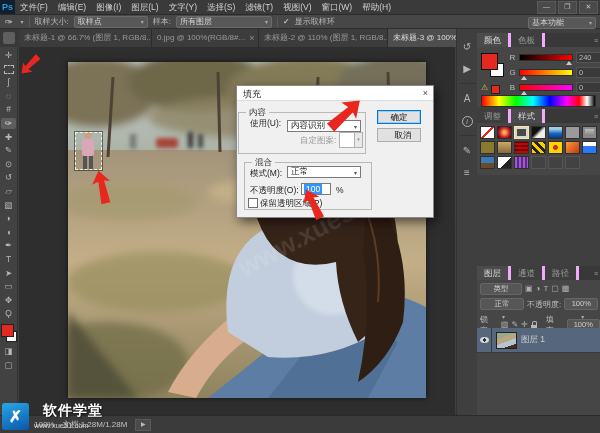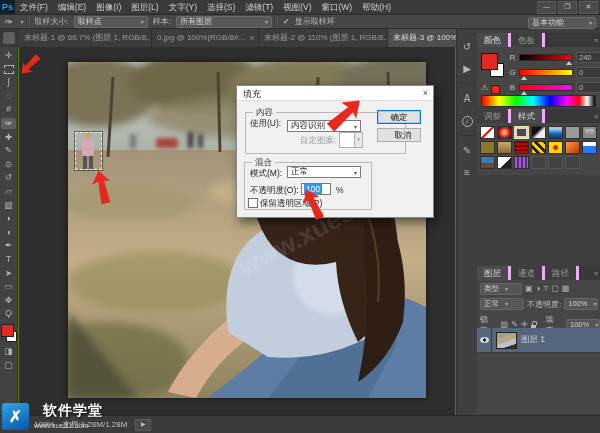--- a/index.html
+++ b/index.html
@@ -1,16 +1,16 @@
 <!DOCTYPE html>
 <html><head>
 <meta charset="utf-8">
 <style>
   html,body{margin:0;padding:0;background:#222;}
-  .app{position:relative;width:600px;height:433px;overflow:hidden;background:#4d7c0f;
+  .app{position:relative;width:600px;height:433px;overflow:hidden;background:#404040;
        font-family:"Liberation Sans",sans-serif;color:#c8c8c8;font-size:9px;
        -webkit-font-smoothing:antialiased;}
   .abs{position:absolute;}
   
   .menubar{left:0;top:0;width:600px;height:14px;background:#3a3a3a;border-bottom:1px solid #2b2b2b;
            display:flex;align-items:center;gap:0;}
   .pslogo{width:15px;height:14px;background:#10202e;color:#2f9bd8;font-weight:bold;font-size:9px;
           display:flex;align-items:center;justify-content:center;}
   .menuitem{padding:0 5px;font-size:8.5px;color:#d0d0d0;line-height:14px;white-space:nowrap;}
   .winctl{position:absolute;right:2px;top:1px;display:flex;gap:2px;}
@@ -105,21 +105,21 @@
   .s11{background:radial-gradient(circle,#d22 25%,#ffd400 30%);}
   .s12{background:linear-gradient(135deg,#ff9a3a,#c03a10);}
   .s13{background:linear-gradient(180deg,#fff 35%,#2979ff 35%);}
   .s14{background:linear-gradient(180deg,#3a7ab8 50%,#6a4a2a 50%);}
   .s15{background:linear-gradient(135deg,#fff 55%,#222 55%);}
   .s16{background:repeating-linear-gradient(90deg,#a05ad0 0 2px,#5a2a80 2px 4px);}
   .sempty{background:#424242;border-color:#565656;}
   
   .lrow{position:absolute;display:flex;align-items:center;gap:3px;font-size:8px;color:#bdbdbd;}
   .lddl{background:#565656;border:1px solid #666;border-radius:2px;height:10px;line-height:10px;font-size:7.5px;
-        color:#d0d0d0;padding:0 3px;display:flex;align-items:center;gap:3px;}
+        color:#d0d0d0;padding:0 3px;display:flex;align-items:center;gap:3px;flex-direction:column;}
   .lockic{font-size:8px;color:#b0b0b0;line-height:10px;}
   .lockpad{position:relative;display:inline-block;width:6px;height:5px;background:#b8b8b8;margin-top:4px;}
   .lockpad:before{content:"";position:absolute;left:1px;top:-4px;width:3px;height:3px;border:1px solid #b8b8b8;border-bottom:none;border-radius:2px 2px 0 0;}
   .layeritem{position:absolute;left:0;width:123px;height:24px;display:flex;align-items:center;gap:4px;
              border-bottom:1px solid #3a3a3a;font-size:8.5px;color:#cfcfcf;background:#464646;}
   .layeritem.sel{background:#56677d;}
   .eyebox{width:14px;height:24px;border-right:1px solid #3a3a3a;display:flex;align-items:center;justify-content:center;}
   .eye{width:9px;height:6px;border-radius:50%;background:radial-gradient(circle at 50% 50%,#2a2a2a 1.5px,#d6d6d6 1.6px);}
   .lthumb{width:19px;height:15px;border:1px solid #222;background:#fff;}
   .lthumb.img{background:linear-gradient(160deg,#9aa68e 0 30%,#bba77f 30% 55%,#b9c4d2 55% 80%,#44301f 80%);}
@@ -298,21 +298,21 @@
 
     <div class="cwm" style="left:210px;top:160px;">www.xue51.com</div>
     <div class="ants" style="left:56px;top:85px;width:25px;height:36px;"></div>
   </div>
 
   <div class="abs dialog">
     <div class="dtitle">
       <span class="t">填充</span>
       <span class="dclose">×</span>
     </div>
-    <div class="group" style="left:8px;top:26px;width:126px;height:40px;padding-left:33px;">
+    <div class="group" style="left:1px;top:26px;width:126px;height:40px;">
       <span class="glabel">内容</span>
     </div>
     <span class="dlbl" style="left:13px;top:32px;">使用(U):</span>
     <div class="wsel" style="left:50px;top:34px;width:74px;">
       <span>内容识别</span>
         <span class="wc">▾</span>
     </div>
     <span class="dlbl dis" style="left:63px;top:49px;">自定图案:</span>
     <div class="patbox" style="left:102px;top:46px;">
       <span class="pw"></span>

